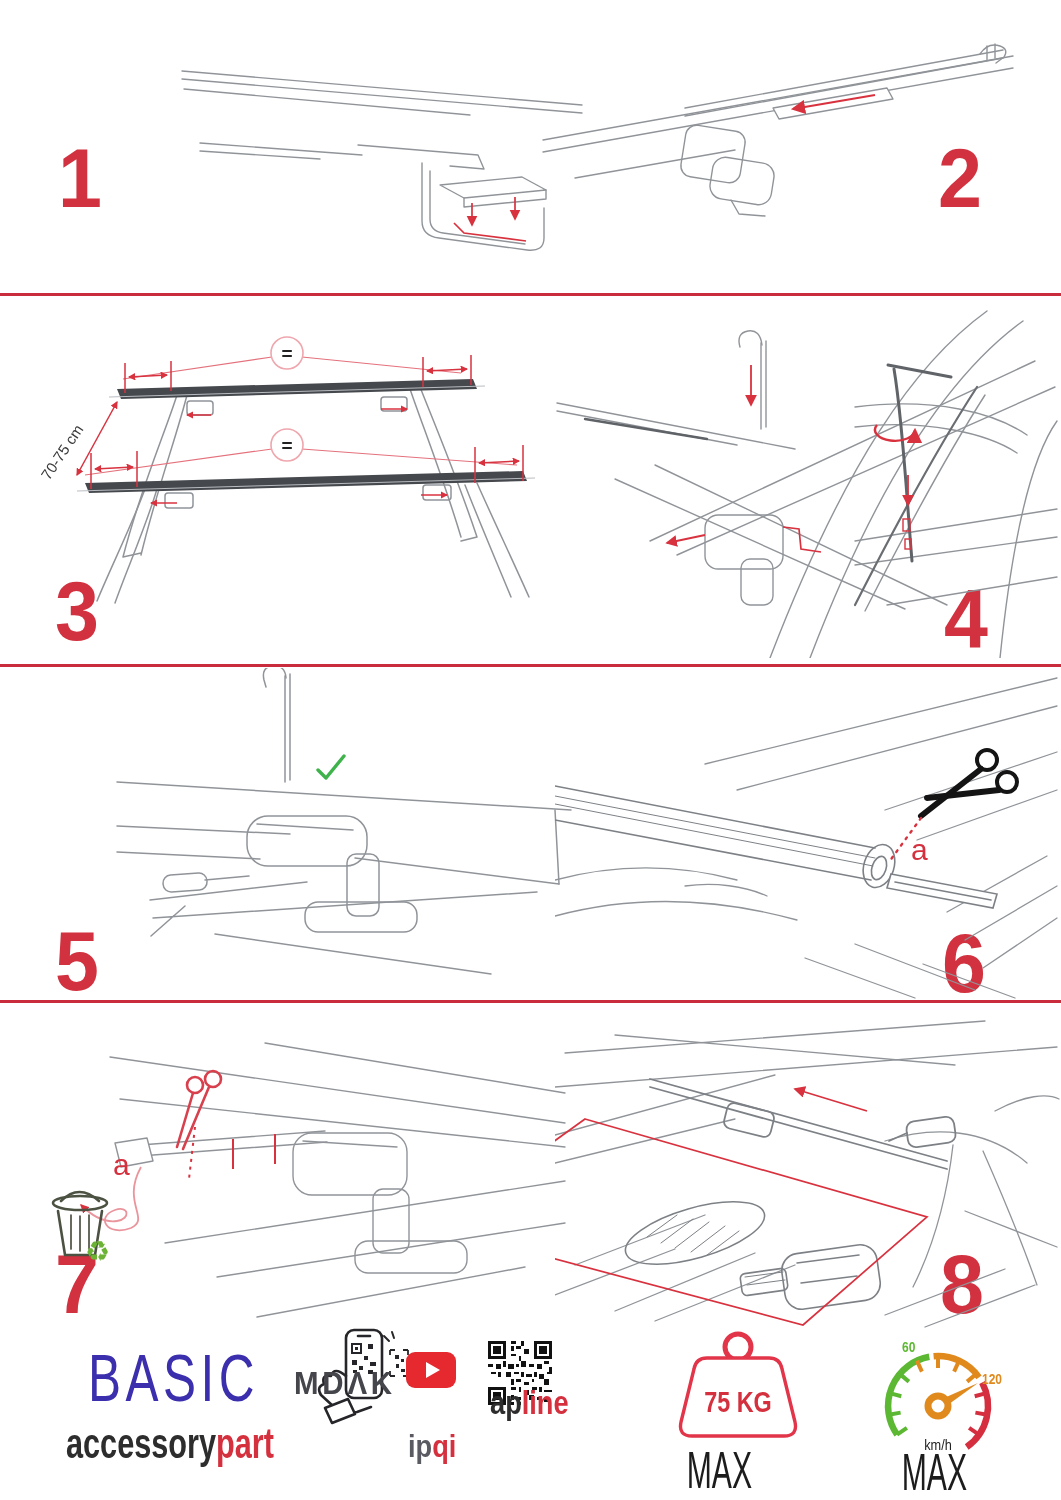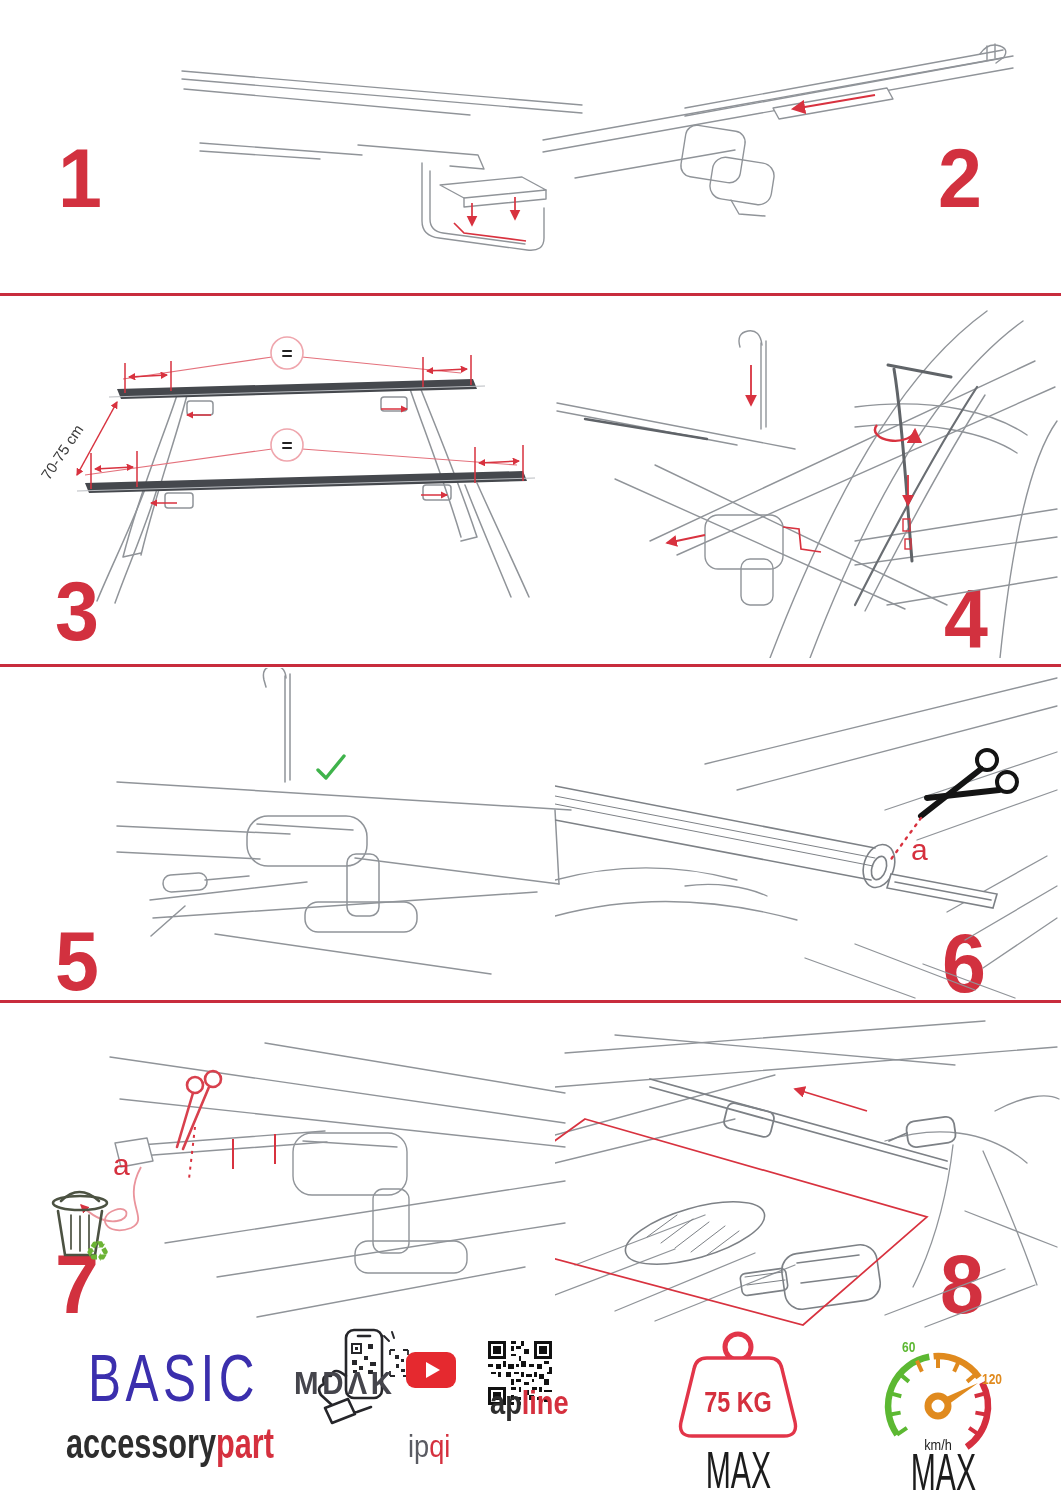--- a/index.html
+++ b/index.html
@@ -4,21 +4,21 @@
 <style>
   html,body{margin:0;padding:0;background:#e9e9e9;}
   #page{position:relative;width:1061px;height:1500px;background:#ffffff;overflow:hidden;
         font-family:"Liberation Sans",sans-serif;}
   .divider{position:absolute;left:0;width:1061px;height:3px;background:#c82c3d;}
   .stepnum{position:absolute;font-size:84px;line-height:1;font-weight:bold;color:#d2313f;
            transform:scaleX(.94);transform-origin:0 0;letter-spacing:0;}
   .panel{position:absolute;}
   .cond{display:inline-block;transform-origin:0 50%;white-space:nowrap;}
   .brandrow{position:absolute;white-space:nowrap;}
-  .maxwrap{position:absolute;text-align:center;}
+  .maxwrap{position:absolute;}
   .maxwrap .cond{transform-origin:50% 50%;}
   .maxtext{font-size:52px;line-height:1;color:#1c1c1c;font-weight:normal;}
   svg{display:block;}
   text{font-family:"Liberation Sans",sans-serif;}
 </style>
 </head>
 <body>
 
 <div id="page">
 
@@ -326,21 +326,21 @@
     <path d="M72,8 l5,5 M80,4 l2,6" stroke="#26262a" stroke-width="2" stroke-linecap="round"></path>
   </svg>
   <div class="brandrow" style="left:294px;top:1366px;">
     <span class="cond" style="font-size:31px;font-weight:bold;letter-spacing:4px;color:#45454c;transform:scaleX(.95);">MDΛK</span>
   </div>
 
   <svg class="panel" style="left:406px;top:1352px;" width="50" height="38" viewBox="0 0 50 38">
     <rect x="0" y="0" width="50" height="36" rx="9" fill="#e5292f"></rect>
     <polygon points="20,10 34,18 20,26" fill="#ffffff"></polygon>
   </svg>
-  <div class="brandrow" style="left:408px;top:1428px;">
+  <div class="brandrow" style="left:408px;top:1428px;font-weight:bold;">
     <span class="cond" style="font-size:32px;transform:scaleX(.85);">
       <span style="color:#5a5b62;">ip</span><span style="color:#d5303e;">qi</span>
     </span>
   </div>
 
   <svg class="panel" style="left:488px;top:1341px;" width="64" height="64" viewBox="0 0 25 25" shape-rendering="crispEdges">
     <rect x="0" y="0" width="25" height="25" fill="#ffffff"></rect>
     <g fill="#111111">
       <rect x="0" y="0" width="7" height="7"></rect>
         <rect x="18" y="0" width="7" height="7"></rect>

